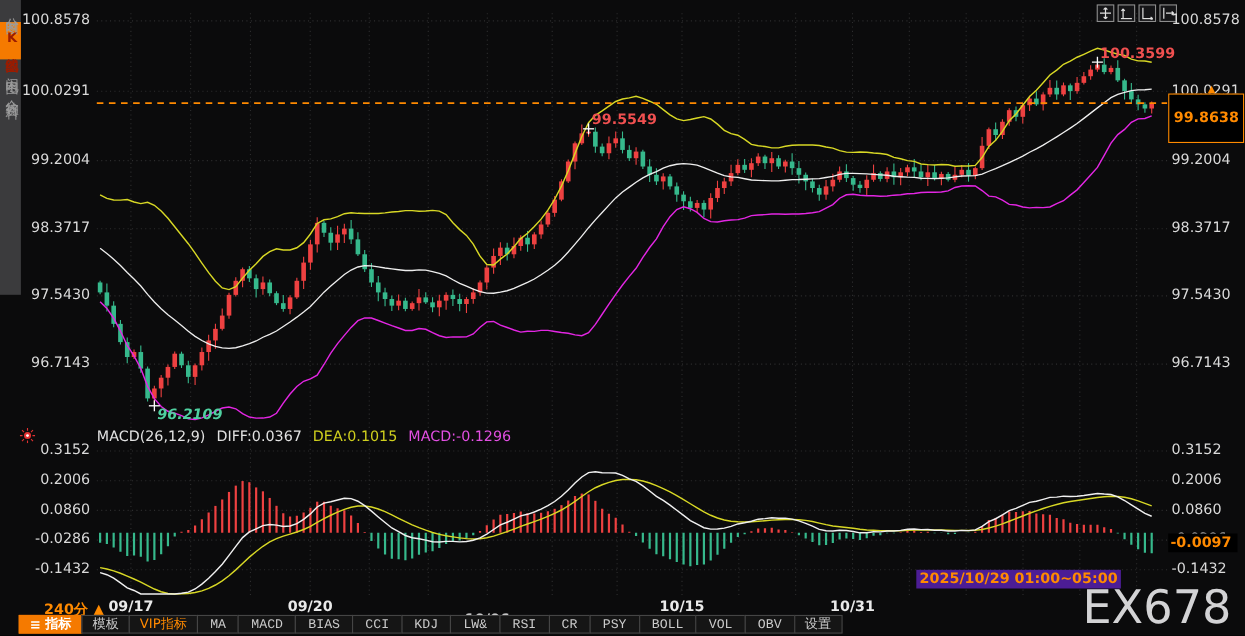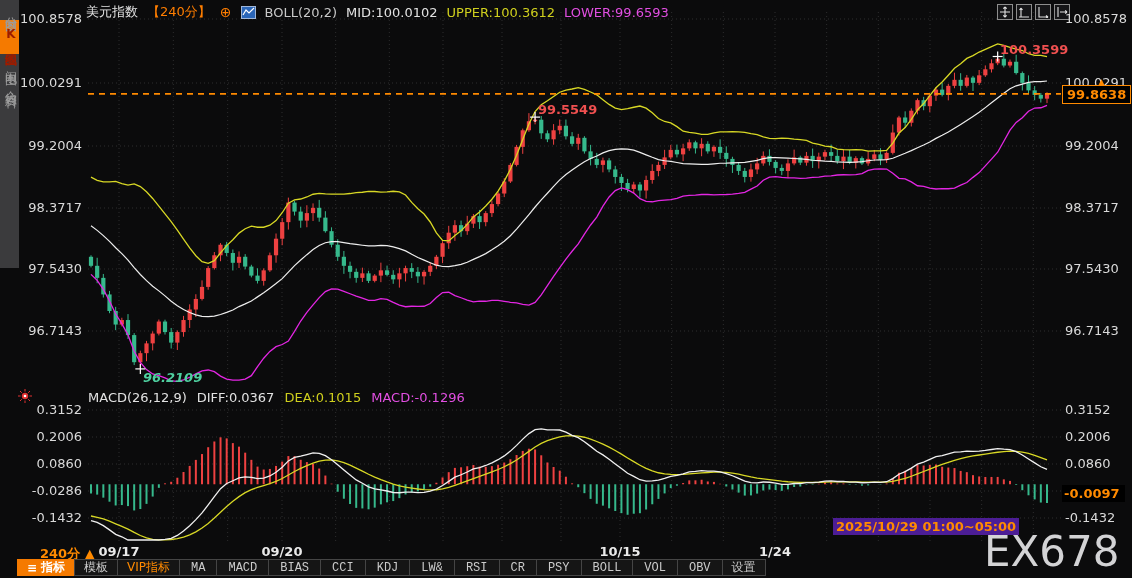--- a/index.html
+++ b/index.html
@@ -20,21 +20,21 @@
   .c-magenta{color:#e24fe2;} .c-gray{color:#c9c9c9;}
   #tr-icons{position:absolute;left:997px;top:4px;display:flex;gap:3px;}
   .ticon{width:14px;height:14px;border:1px solid #8d8d8d;background:#151517;
          display:flex;align-items:center;justify-content:center;}
   
   .axl{position:absolute;font-size:13px;color:#dadada;white-space:nowrap;}
   .axl.left{left:16px;width:66px;text-align:right;}
   .axl.right{left:1065px;text-align:left;}
   
   #price-badge{position:absolute;left:1062px;background:#000;border:1px solid #ff8a00;
-               color:#ff8a00;font-size:13px;font-weight:bold;padding:1px 4px;}
+               color:#ff8a00;font-size:13px;font-weight:bold;padding:14px 4px;}
   #price-badge-arrow{position:absolute;left:1098px;color:#ff8a00;font-size:9px;}
   #macd-badge{position:absolute;left:1062px;top:485px;background:#000;color:#ff8a00;
               font-size:13px;font-weight:bold;padding:1px 5px 1px 2px;}
   
   .mark-label{position:absolute;font-size:13px;font-weight:bold;white-space:nowrap;}
   
   #macd-hdr{position:absolute;left:88px;top:390px;display:flex;gap:10px;font-size:13px;white-space:nowrap;}
   
   .date-label{position:absolute;top:544px;font-size:13px;font-weight:bold;color:#eaeaea;transform:translateX(-50%);}
   #period-label{position:absolute;left:28px;top:545px;color:#ff8a00;font-size:13px;font-weight:bold;margin-left:12px;}
@@ -586,33 +586,20 @@
         <line x1="11.5" y1="7" x2="14" y2="7"></line>
       <line x1="2" y1="2" x2="3.8" y2="3.8"></line>
         <line x1="12" y1="2" x2="10.2" y2="3.8"></line>
       <line x1="2" y1="12" x2="3.8" y2="10.2"></line>
         <line x1="12" y1="12" x2="10.2" y2="10.2"></line>
     </g>
     <circle cx="7" cy="7" r="3.2" fill="#e23131"></circle>
       <circle cx="7" cy="7" r="1.3" fill="#fff"></circle>
   </svg>
 
-  <div id="hdr">
-    <span class="c-white">美元指数</span>
-    <span class="c-orange">【240分】</span>
-    <span class="c-orange" style="font-size:14px;">⊕</span>
-    <svg width="15" height="13">
-      <rect x="0.5" y="0.5" width="14" height="12" fill="#2b66b8" stroke="#9fb6d8"></rect>
-      <polyline points="2,9 5,4 8,7 13,2" fill="none" stroke="#fff" stroke-width="1.2"></polyline>
-    </svg>
-    <span class="c-gray">BOLL(20,2)</span>
-    <span class="c-white">MID:100.0102</span>
-    <span class="c-yellow">UPPER:100.3612</span>
-    <span class="c-magenta">LOWER:99.6593</span>
-  </div>
   <div id="tr-icons">
       <div class="ticon">
         <svg width="12" height="12" viewBox="0 0 12 12">
           <path d="M6 1v10M1 6h10M6 1 4.3 2.7M6 1 7.7 2.7M6 11 4.3 9.3M6 11 7.7 9.3" fill="none" stroke="#e0e0e0" stroke-width="1.1"></path>
         </svg>
       </div>
       <div class="ticon">
         <svg width="12" height="12" viewBox="0 0 12 12">
           <path d="M3 11V2M3 2 1.5 4M3 2l1.5 2M1 11h10" fill="none" stroke="#e0e0e0" stroke-width="1.1"></path>
         </svg>
@@ -668,21 +655,21 @@
     <span class="c-yellow">DEA:0.1015</span>
     <span class="c-magenta">MACD:-0.1296</span>
   </div>
 
   <div id="period-label">240分 ▲</div>
   <div id="date-labels">
       <div class="date-label" style="left: 119px;">09/17</div>
       <div class="date-label" style="left: 282px;">09/20</div>
       <div class="date-label" style="left: 443px; margin-top: 12px;">10/06</div>
       <div class="date-label" style="left: 620px;">10/15</div>
-      <div class="date-label" style="left: 775px;">1/24</div>
+      <div class="date-label" style="left: 775px;">10/31</div>
     </div>
   <div id="time-highlight">2025/10/29 01:00~05:00</div>
 
   <div id="wm">EX678</div>
 
   <div id="toolbar">
       <div class="tb active">
         <span>≡</span>
         <span>指标</span>
       </div>

